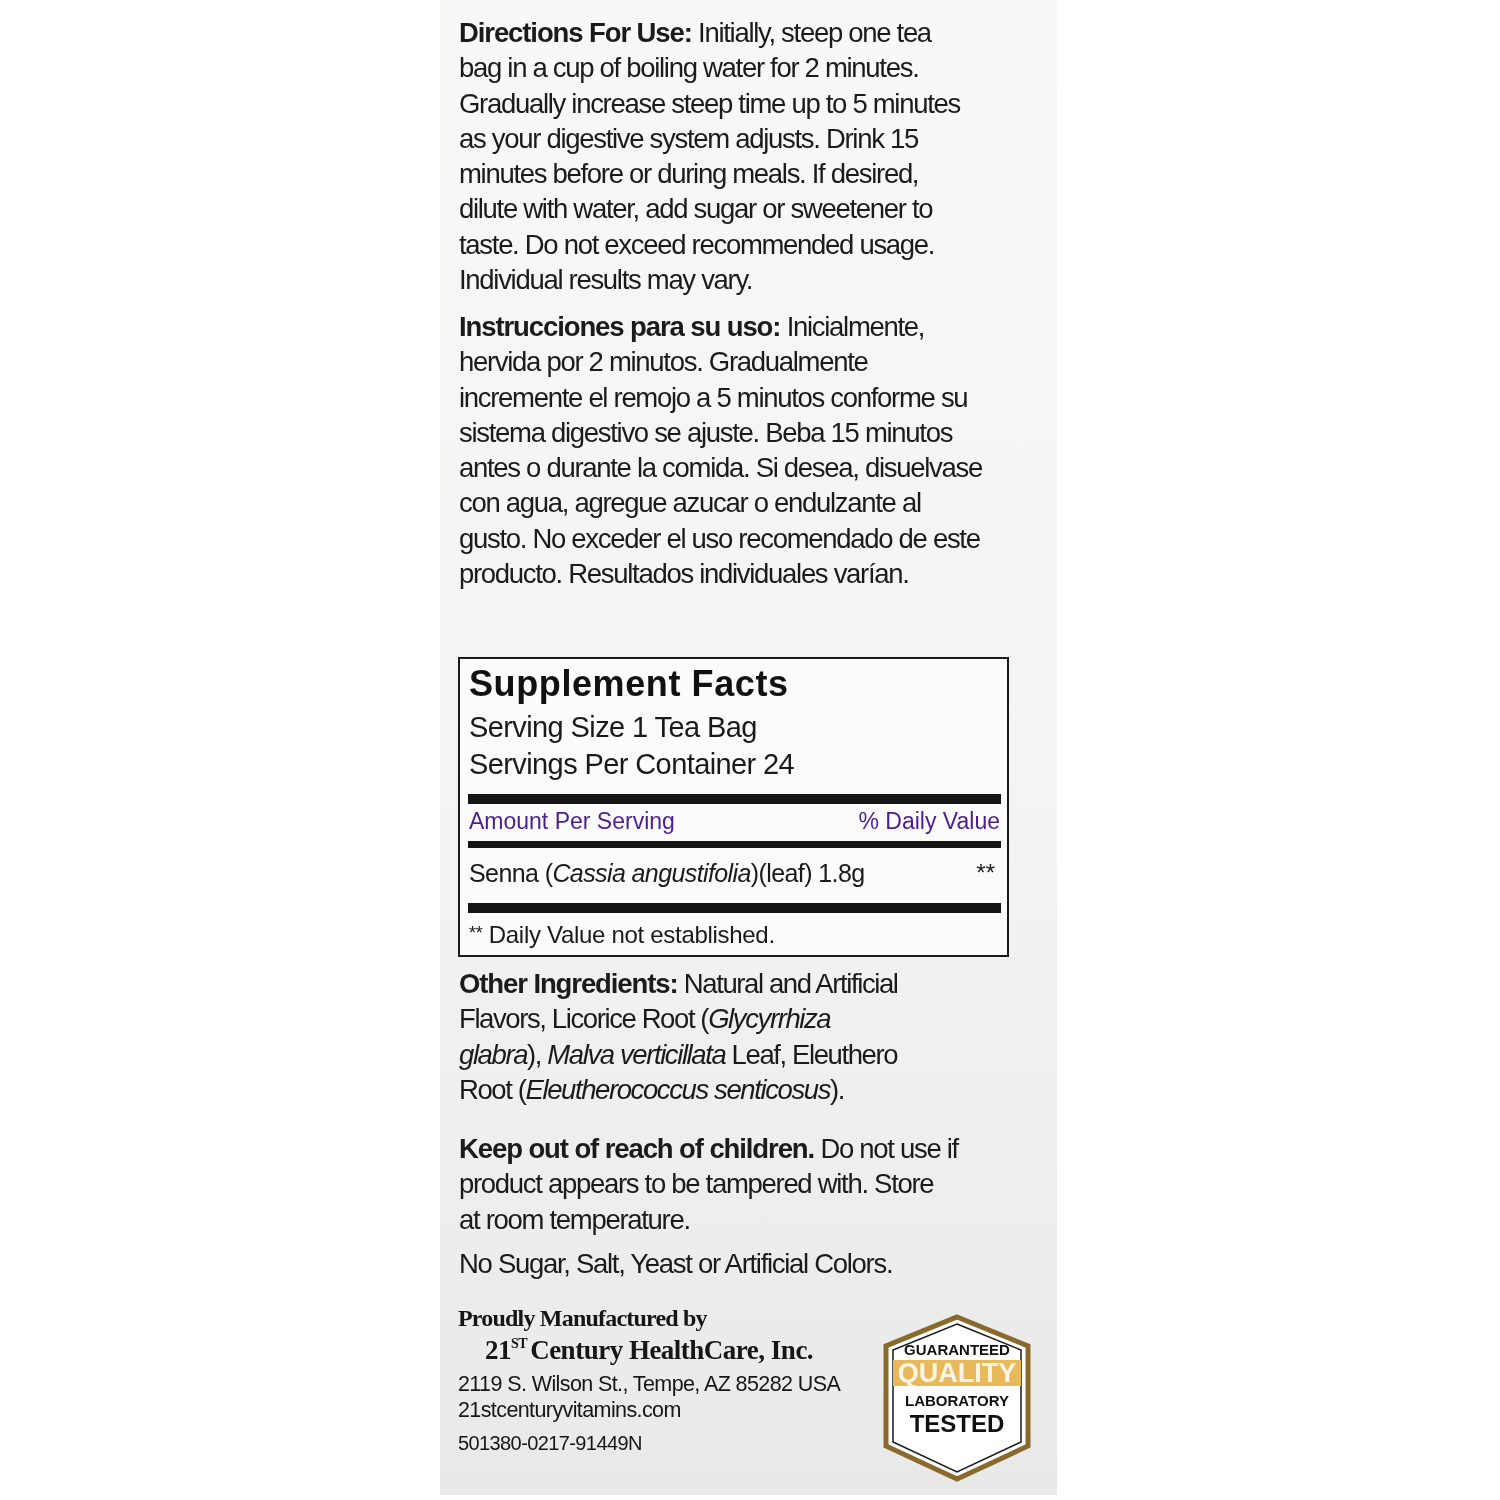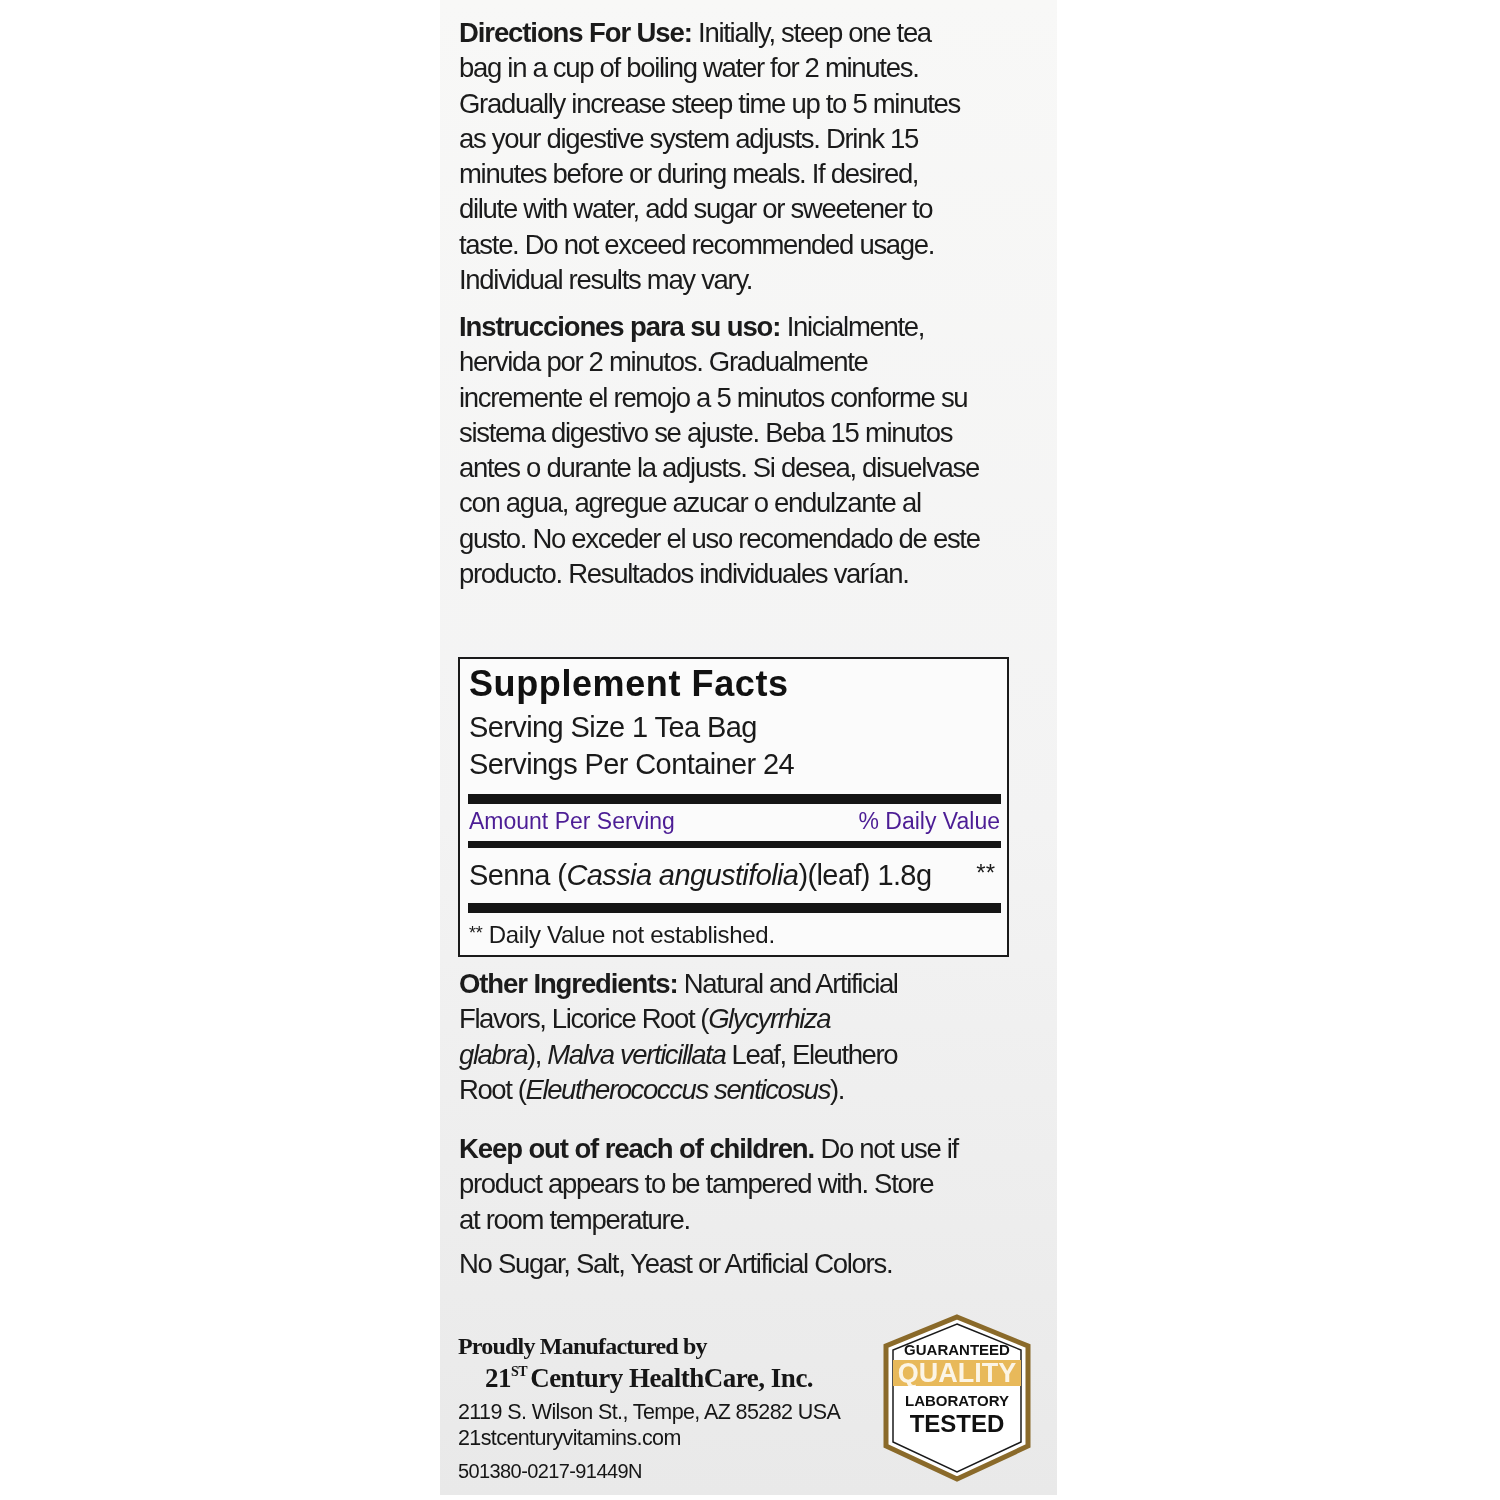--- a/index.html
+++ b/index.html
@@ -41,26 +41,26 @@
     .facts .row { position: absolute; left: 9px; font-size: 29px; letter-spacing: -0.6px; white-space: nowrap; color: #1a1a1a; }
     .facts .r1 { top: 52px; }
     .facts .r2 { top: 89px; }
     .bar { position: absolute; left: 8px; right: 6px; background: #151515; }
     .bar.b1 { top: 135px; height: 10px; }
     .bar.b2 { top: 182px; height: 7px; }
     .bar.b3 { top: 244px; height: 10px; }
     .facts .hdr { position: absolute; top: 149px; font-size: 23px; font-weight: normal; white-space: nowrap; color: #4c1d95; }
     .facts .hdr.l { left: 9px; }
     .facts .hdr.r { right: 7px; }
-    .facts .ing { position: absolute; left: 9px; top: 200px; font-size: 29px; letter-spacing: -0.6px; white-space: nowrap; }
+    .facts .ing { position: absolute; left: 9px; top: 200px; font-size: 25px; letter-spacing: -0.6px; white-space: nowrap; }
     .facts .dv { position: absolute; right: 12px; top: 200px; font-size: 24px; }
     .facts .foot { position: absolute; left: 9px; top: 262px; font-size: 24px; letter-spacing: -0.3px; white-space: nowrap; }
     .facts .foot .sm { font-size: 18px; vertical-align: 4px; }
 
-    .mfr { position: absolute; left: 18px; top: 1305px; color: #161616; margin-top: 28px; }
+    .mfr { position: absolute; left: 18px; top: 1305px; color: #161616; }
     .mfr .proud { font-family: "Liberation Serif", serif; font-weight: bold; font-size: 24px; letter-spacing: -0.8px; }
     .mfr .company { font-family: "Liberation Serif", serif; font-weight: bold; font-size: 27px; letter-spacing: -0.5px; margin-top: 3px; text-align: center; }
     .mfr .company sup { font-size: 14px; vertical-align: 11px; margin-right: 3px; }
     .mfr .addr { font-size: 21.5px; letter-spacing: -0.6px; margin-top: 6px; }
     .mfr .web { font-size: 21.5px; letter-spacing: -0.6px; margin-top: 1px; }
     .mfr .code { font-size: 20px; letter-spacing: -0.6px; margin-top: 9px; }
 
     .badge { position: absolute; left: 443px; top: 1314px; width: 144px; height: 168px; }
     .badge svg { display: block; }
   </style>
@@ -78,21 +78,21 @@
     <span class="line">dilute with water, add sugar or sweetener to</span>
     <span class="line">taste. Do not exceed recommended usage.</span>
     <span class="line">Individual results may vary.</span>
   </div>
 
   <div class="para p-ins cond">
     <span class="line"><b>Instrucciones para su uso:</b><span> Inicialmente,</span></span>
     <span class="line">hervida por 2 minutos. Gradualmente</span>
     <span class="line">incremente el remojo a 5 minutos conforme su</span>
     <span class="line">sistema digestivo se ajuste. Beba 15 minutos</span>
-    <span class="line">antes o durante la adjusts. Si desea, disuelvase</span>
+    <span class="line">antes o durante la comida. Si desea, disuelvase</span>
     <span class="line">con agua, agregue azucar o endulzante al</span>
     <span class="line">gusto. No exceder el uso recomendado de este</span>
     <span class="line">producto. Resultados individuales varían.</span>
   </div>
 
   <div class="facts">
     <div class="title">Supplement Facts</div>
     <div class="row r1">Serving Size 1 Tea Bag</div>
     <div class="row r2">Servings Per Container 24</div>
     <div class="bar b1"></div>

